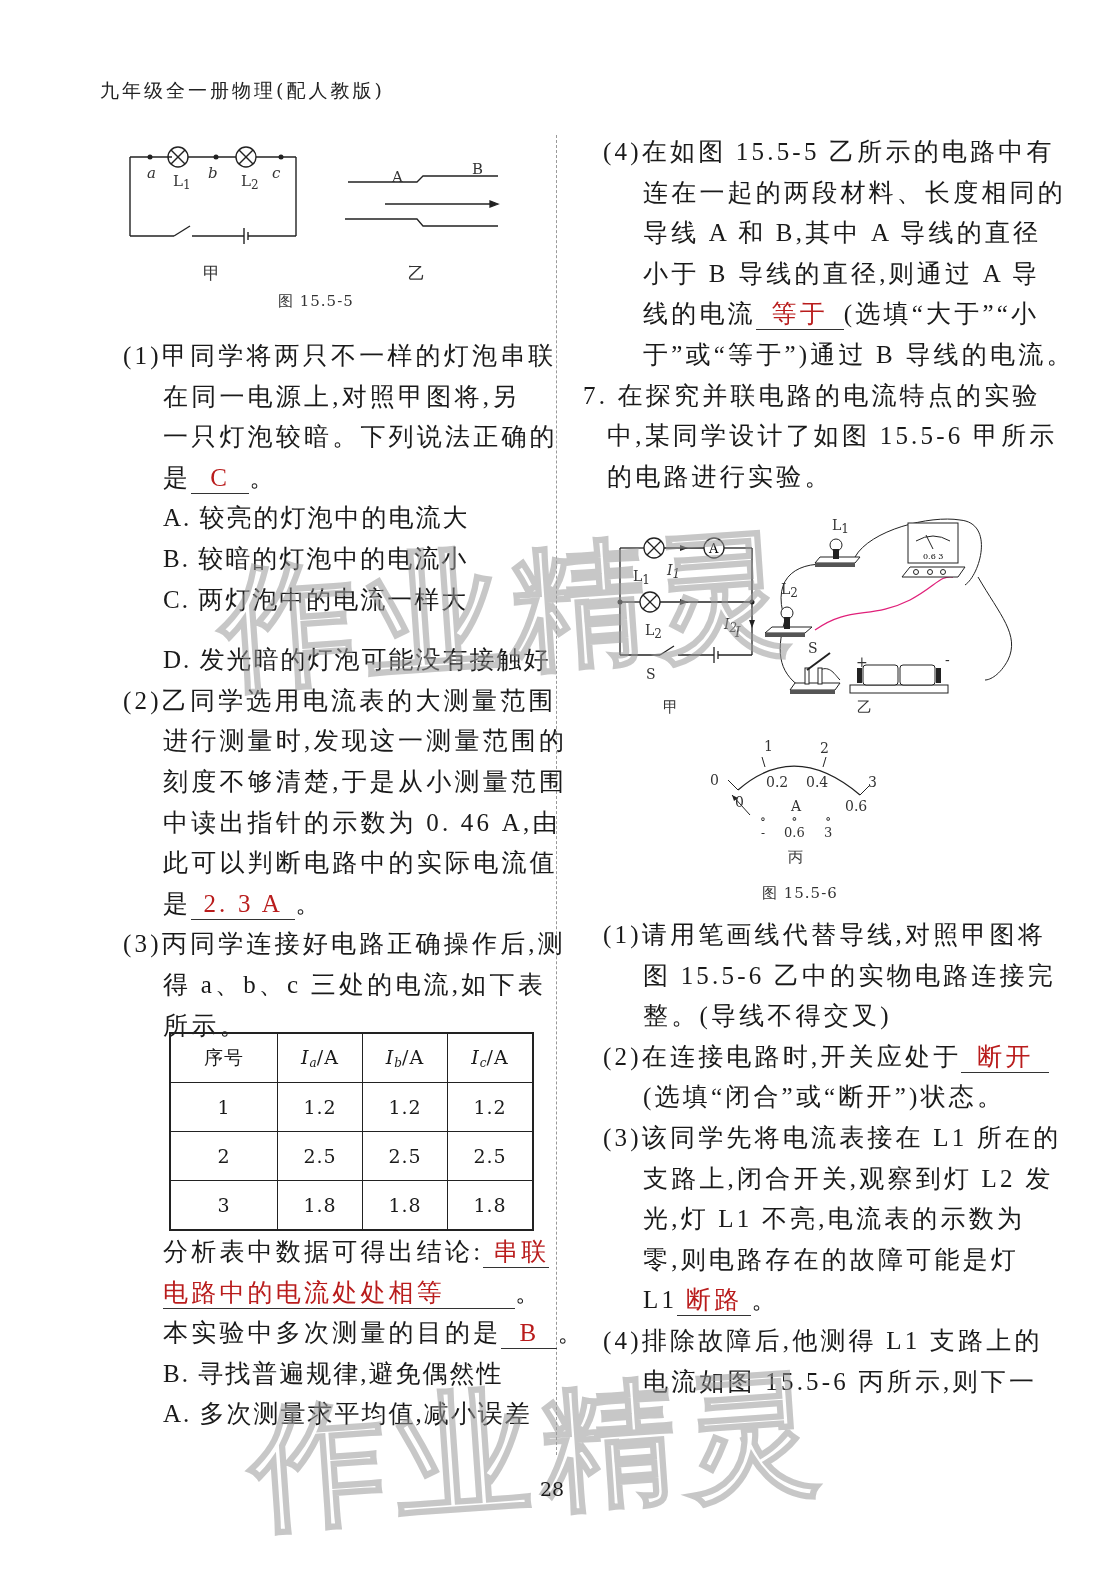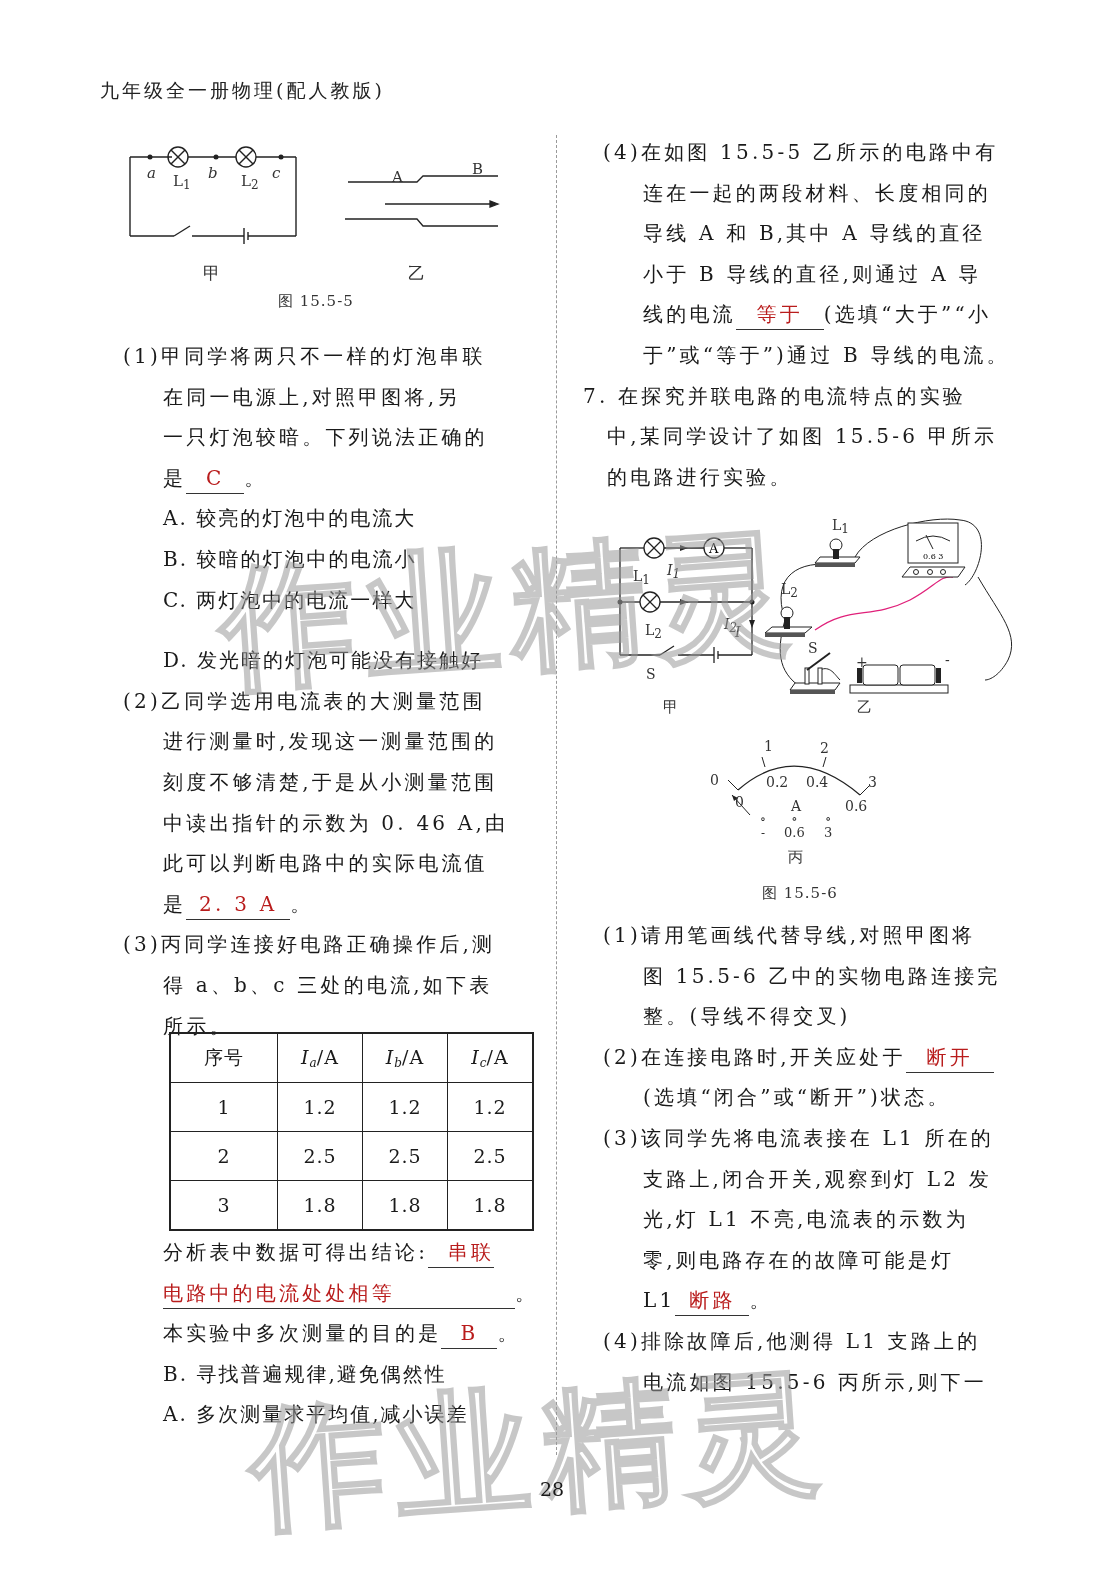--- a/index.html
+++ b/index.html
@@ -1,20 +1,20 @@
 <!DOCTYPE html>
 <html><head>
 <meta charset="utf-8">
 <style>
   html, body { margin:0; padding:0; background:#ffffff; }
   body { width:1116px; height:1576px; position:relative; overflow:hidden;
          font-family:"DejaVu Serif", serif; color:#1a1a1a; }
   .header { position:absolute; left:100px; top:78px; font-size:19px; letter-spacing:3px; color:#222; }
   .divider { position:absolute; left:556px; top:135px; height:1320px; border-left:1px dashed #999; }
-  .col { position:absolute; font-size:20px; line-height:40.6px; letter-spacing:3.2px; }
+  .col { position:absolute; font-size:25px; line-height:40.6px; letter-spacing:3.2px;font-family:Liberation Serif, serif; }
   .col-left { left:123px; top:336px; width:410px; }
   .col-right { left:583px; top:132px; width:430px; }
   .line { white-space:nowrap; }
   .ind { padding-left:40px; }
   .ans { color:#b91c1c; display:inline-block; border-bottom:1.3px solid #333; text-align:center; line-height:30px; }
   .ans-left { text-align:left; }
   .sub { font-size:12px; vertical-align:-3px; letter-spacing:0; }
   .it { font-style:italic; }
   .caption { position:absolute; font-size:15px; letter-spacing:1px; color:#333; }
   .fig-label { position:absolute; font-size:17px; color:#333; }

